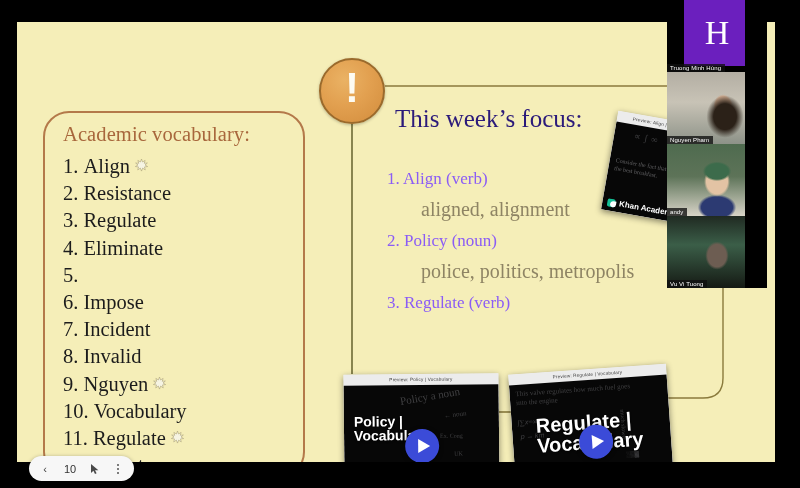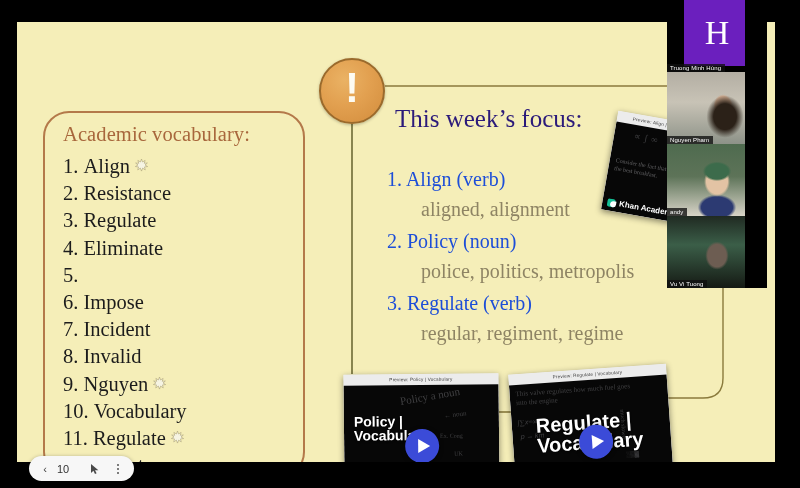--- a/index.html
+++ b/index.html
@@ -105,22 +105,22 @@
     white-space: nowrap;
   }
   #focus-list {
     position: absolute;
     left: 370px; top: 142px;
     width: 360px;
     list-style: none;
   }
   #focus-list li { margin-bottom: 2px; }
   .focus-main {
-    font-size: 20px;
-    color: #1d4ed8;
+    font-size: 17px;
+    color: #8b5cf6;
     white-space: nowrap;
     line-height: 30px;
   }
   .focus-sub {
     font-size: 20px;
     color: #8e8464;
     white-space: nowrap;
     line-height: 30px;
     padding-left: 34px;
   }
@@ -315,21 +315,21 @@
     justify-content: center;
     color: #444;
     font-family: "Liberation Sans", sans-serif;
     font-size: 11px;
     border-radius: 4px;
   }
   #pill-page {
     min-width: 26px;
     font-size: 11px;
     color: #333;
-    text-align: left;
+    text-align: center;
     font-family: "Liberation Sans", sans-serif;
   }
   .dots { display:flex; flex-direction:column; gap:2px; }
   .dots i { width:2px; height:2px; background:#555; border-radius:50%; display:block; }
 </style>
 </head>
 <body>
 
 <div id="stage">
 
@@ -423,21 +423,20 @@
         <li>
           <div class="focus-main">1. Align (verb)</div>
           <div class="focus-sub">aligned, alignment</div>
         </li>
         <li>
           <div class="focus-main">2. Policy (noun)</div>
           <div class="focus-sub">police, politics, metropolis</div>
         </li>
         <li>
           <div class="focus-main">3. Regulate (verb)</div>
-          <div class="focus-sub">regular, regiment, regime</div>
         </li>
       </ul>
 
     <div class="vcard" id="vcard-align">
       <div class="vcard-head">Preview: Align | Vocabulary</div>
       <div class="vcard-body">
         <div class="chalk" style="left:20px;top:6px;font-size:9px;letter-spacing:1px;">∝ ∫ ∞</div>
         <div class="chalk" style="left:6px;top:34px;width:74px;white-space:normal;font-size:6px;line-height:8px;color:rgba(200,200,205,.45);">Consider the fact that milk is the best breakfast.</div>
         <div class="ka-logo" style="font-size:8px;left:5px;bottom:4px;">
           <span class="ka-leaf" style="width:8px;height:8px;"></span>

